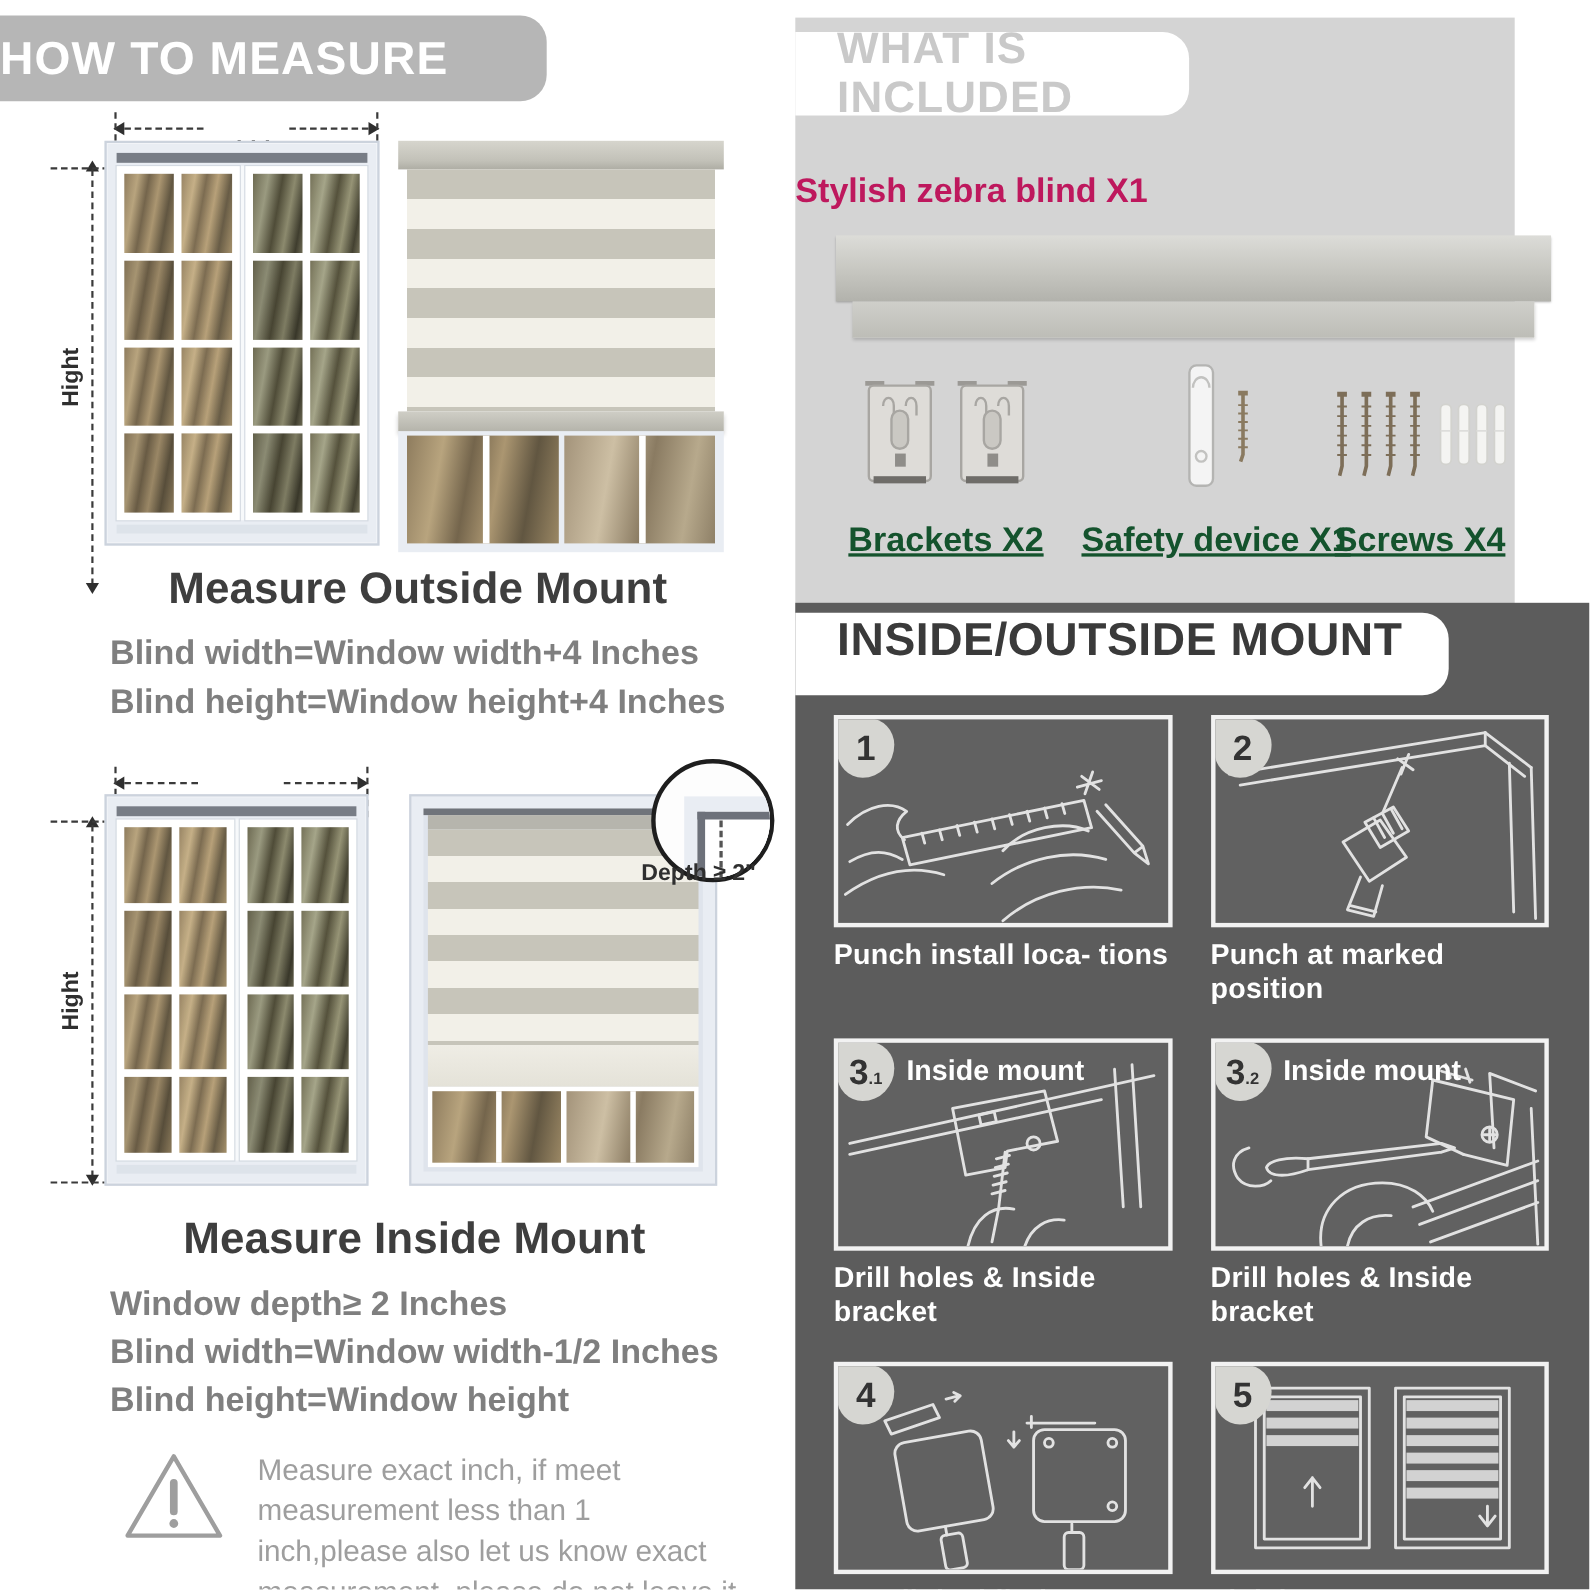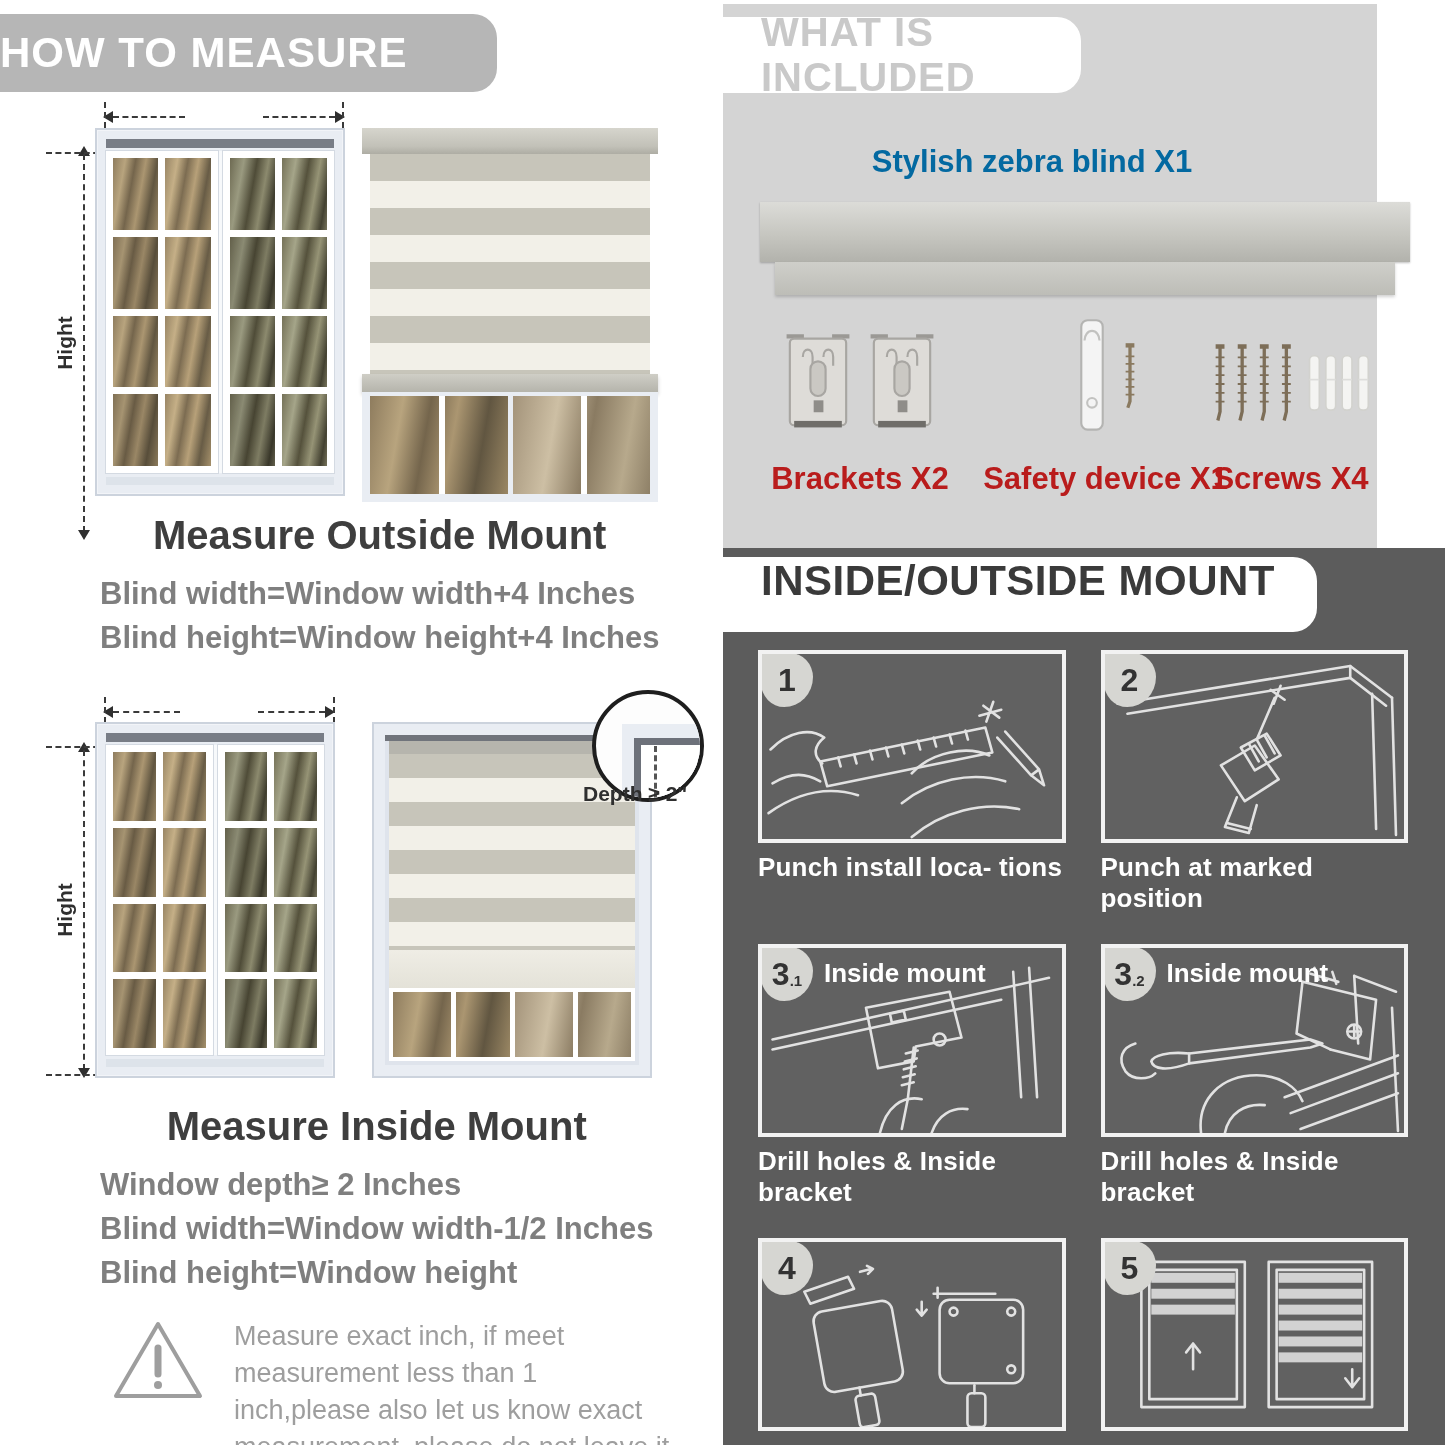--- a/index.html
+++ b/index.html
@@ -80,34 +80,34 @@
   .depth-lab{position:absolute;font-size:21px;font-weight:bold;color:#2f2f2f;z-index:6;}
 
   .measure-block{position:absolute;left:100px;}
   .measure-block h2{font-size:40px;font-weight:bold;color:var(--heading-dark);margin-bottom:14px;text-align:center;}
   .measure-block p{font-size:31px;font-weight:bold;color:var(--body-gray);line-height:44px;}
 
   .warning{position:absolute;left:112px;top:1318px;display:flex;gap:30px;align-items:flex-start;}
   .warning .txt{width:438px;font-size:27px;color:#9e9e9e;line-height:37px;}
 
   
-  .right-top{position:absolute;left:723px;top:4px;width:654px;height:548px;background:var(--panel-light);}
+  .right-top{position:absolute;left:723px;top:16px;width:654px;height:548px;background:var(--panel-light);}
   .banner-included{position:absolute;left:0;top:13px;width:358px;height:76px;background:#fff;
     border-radius:0 24px 24px 0;display:flex;align-items:center;padding-left:38px;}
   .banner-included span{color:#c9c9c9;font-size:40px;font-weight:bold;letter-spacing:1px;}
-  .product-lab{position:absolute;left:0;right:36px;top:140px;text-align:center;
-    font-size:31px;font-weight:bold;color:#0369a1;}
+  .product-lab{position:absolute;left:0;right:36px;top:140px;
+    font-size:31px;font-weight:bold;color:#be185d;}
   .headrail-top{position:absolute;left:37px;top:198px;width:650px;height:60px;
     background:linear-gradient(180deg,#dcdcd8,#c6c6c0 55%,#b2b2ac);box-shadow:0 1px 2px rgba(0,0,0,.25);}
   .headrail-bot{position:absolute;left:52px;top:258px;width:620px;height:33px;
     background:linear-gradient(180deg,#cfcfca,#bdbdb7);box-shadow:0 2px 3px rgba(0,0,0,.18);}
   .inc-item{position:absolute;top:328px;height:165px;display:flex;flex-direction:column;
     align-items:center;justify-content:flex-end;}
   .inc-icon{flex:1;display:flex;align-items:center;justify-content:center;gap:14px;}
-  .inc-lab{font-size:31px;font-weight:bold;color:#b91c1c;white-space:nowrap;margin-top:26px;}
+  .inc-lab{font-size:31px;font-weight:bold;color:#14532d;white-space:nowrap;margin-top:26px;text-decoration:underline;}
 
   
   .right-bottom{position:absolute;left:723px;top:548px;width:722px;height:897px;background:var(--panel-dark);}
   .banner-mount{position:absolute;left:0;top:9px;width:594px;height:75px;background:#fff;
     border-radius:0 24px 24px 0;display:flex;padding-left:38px;}
   .banner-mount span{color:#3a3a3a;font-size:42px;font-weight:bold;letter-spacing:.5px;}
   .steps{position:absolute;left:35px;top:102px;width:650px;display:grid;
     grid-template-columns:1fr 1fr;column-gap:35px;row-gap:30px;}
   .step .panel{position:relative;height:193px;border:4px solid #f2f2f2;background:#616161;overflow:hidden;}
   .badge{position:absolute;left:-1px;top:-1px;width:52px;height:54px;background:#d6d6d2;

